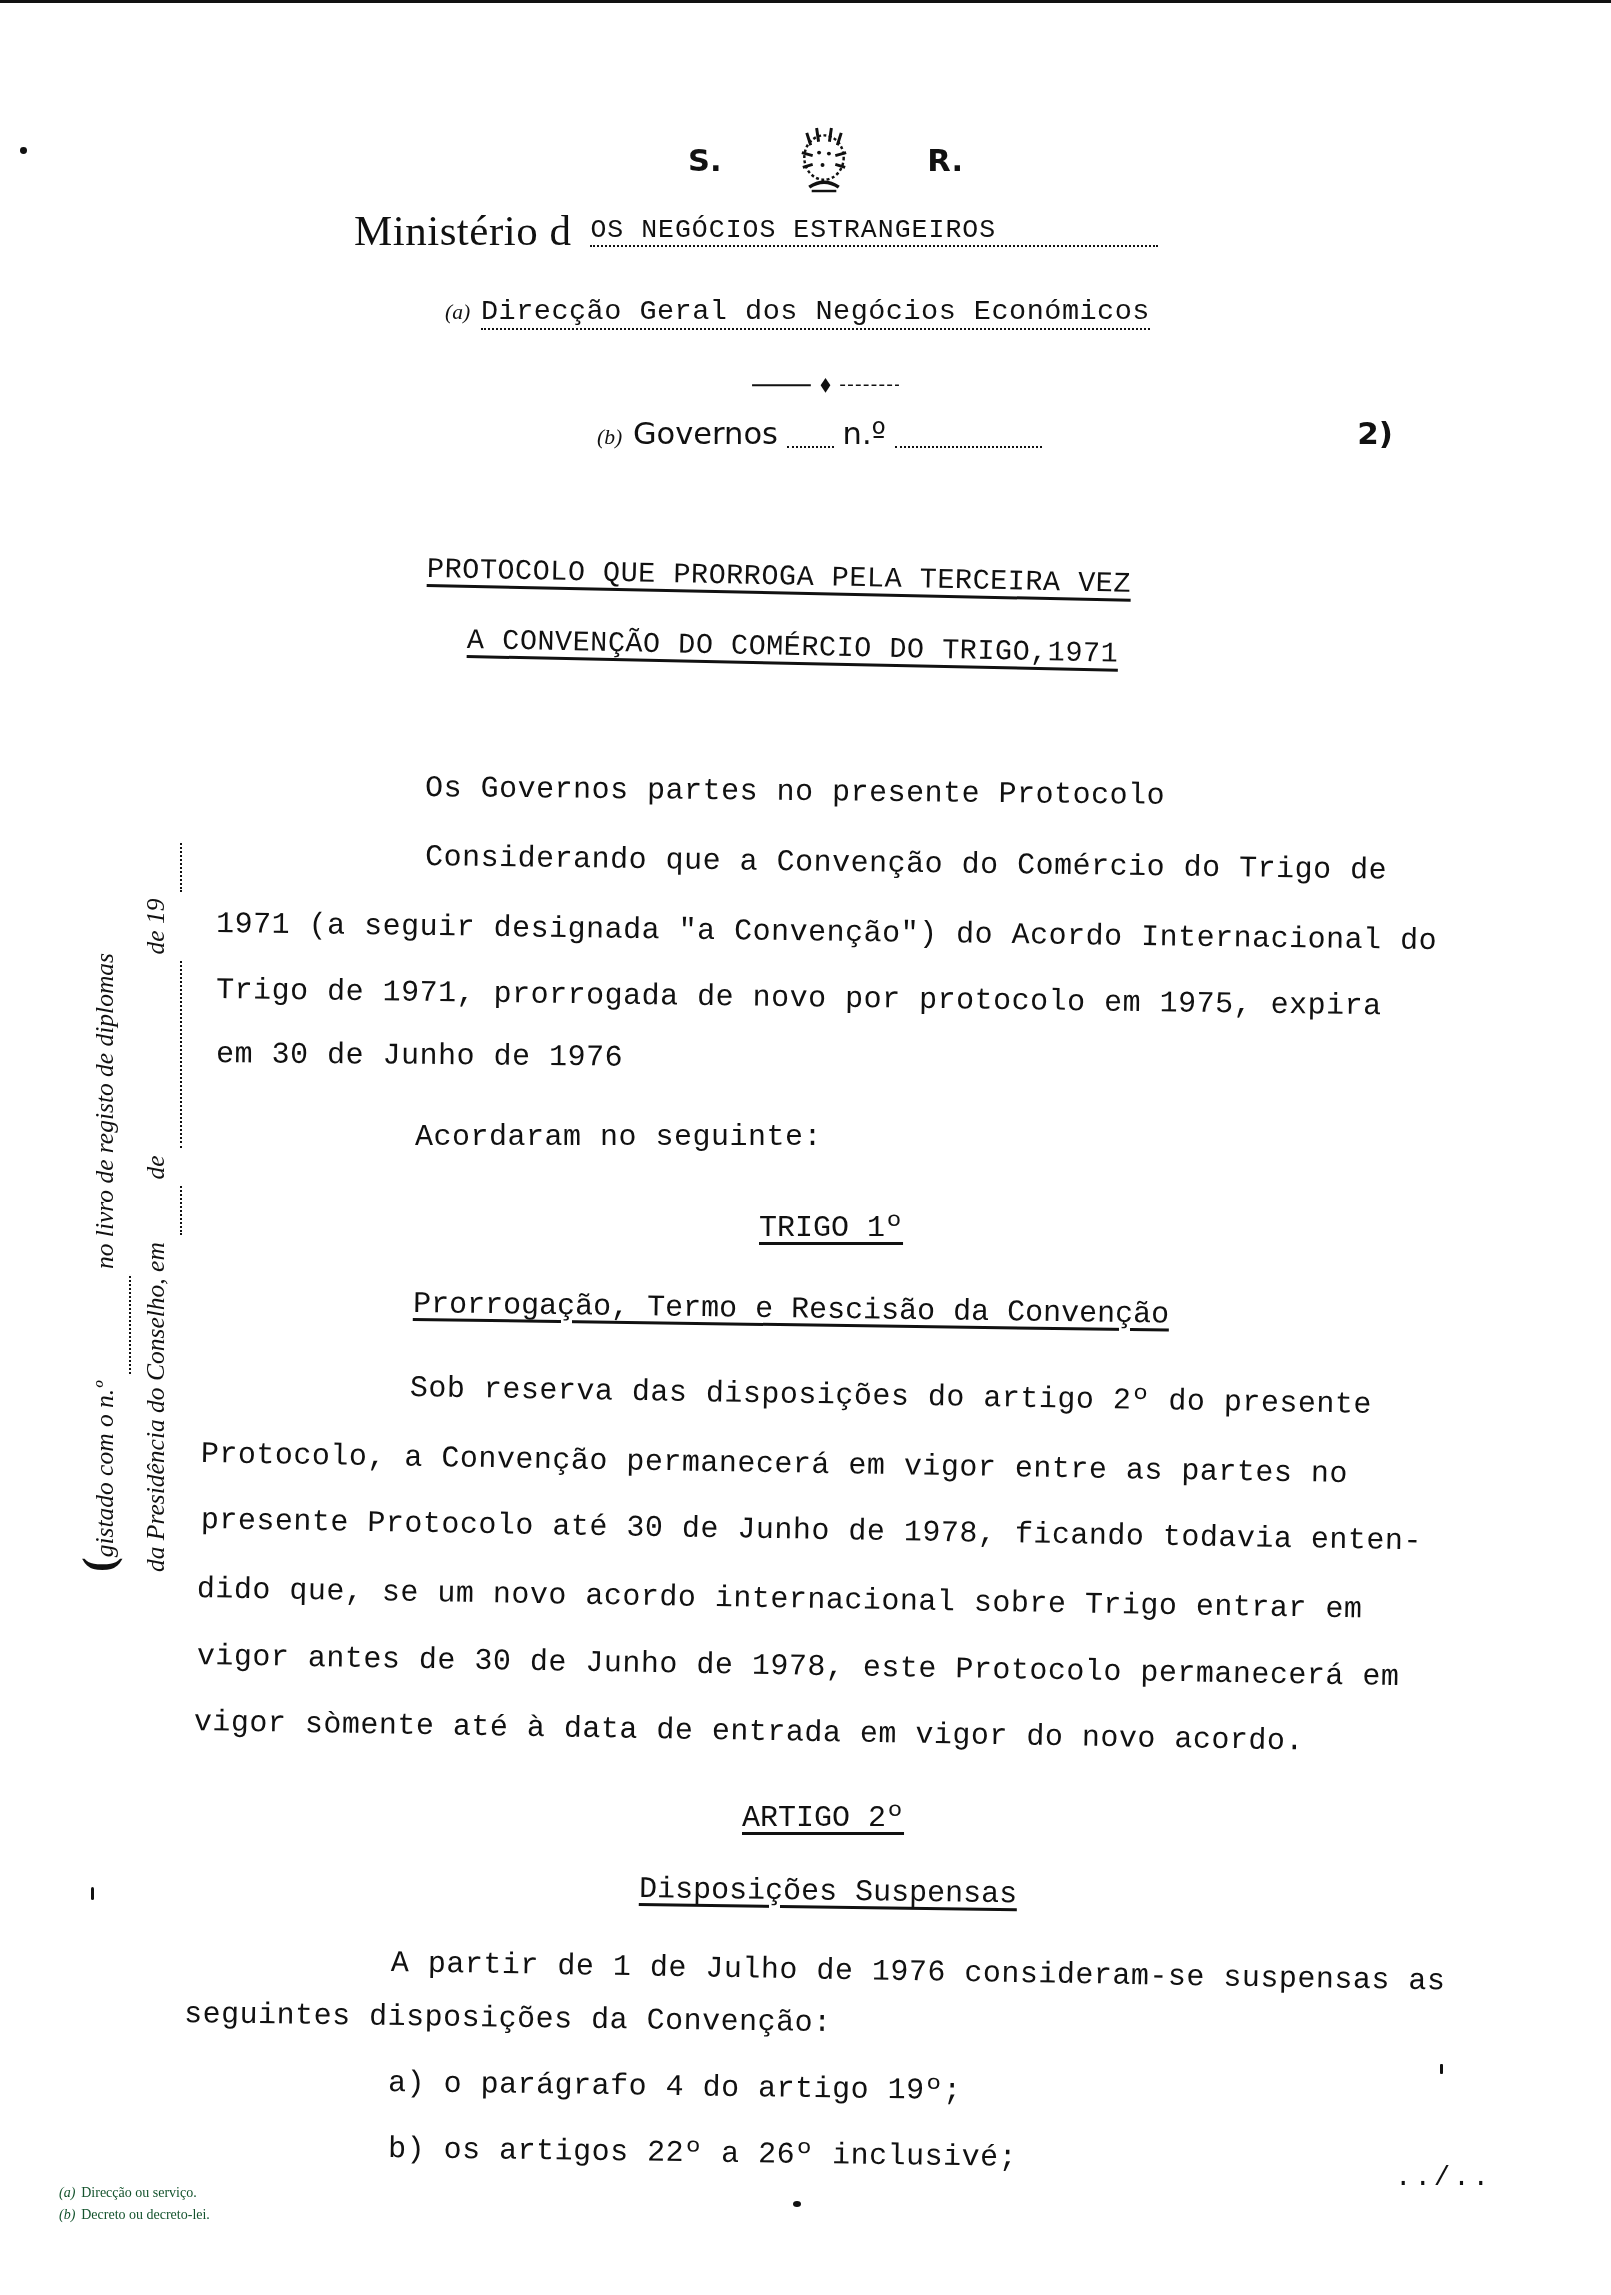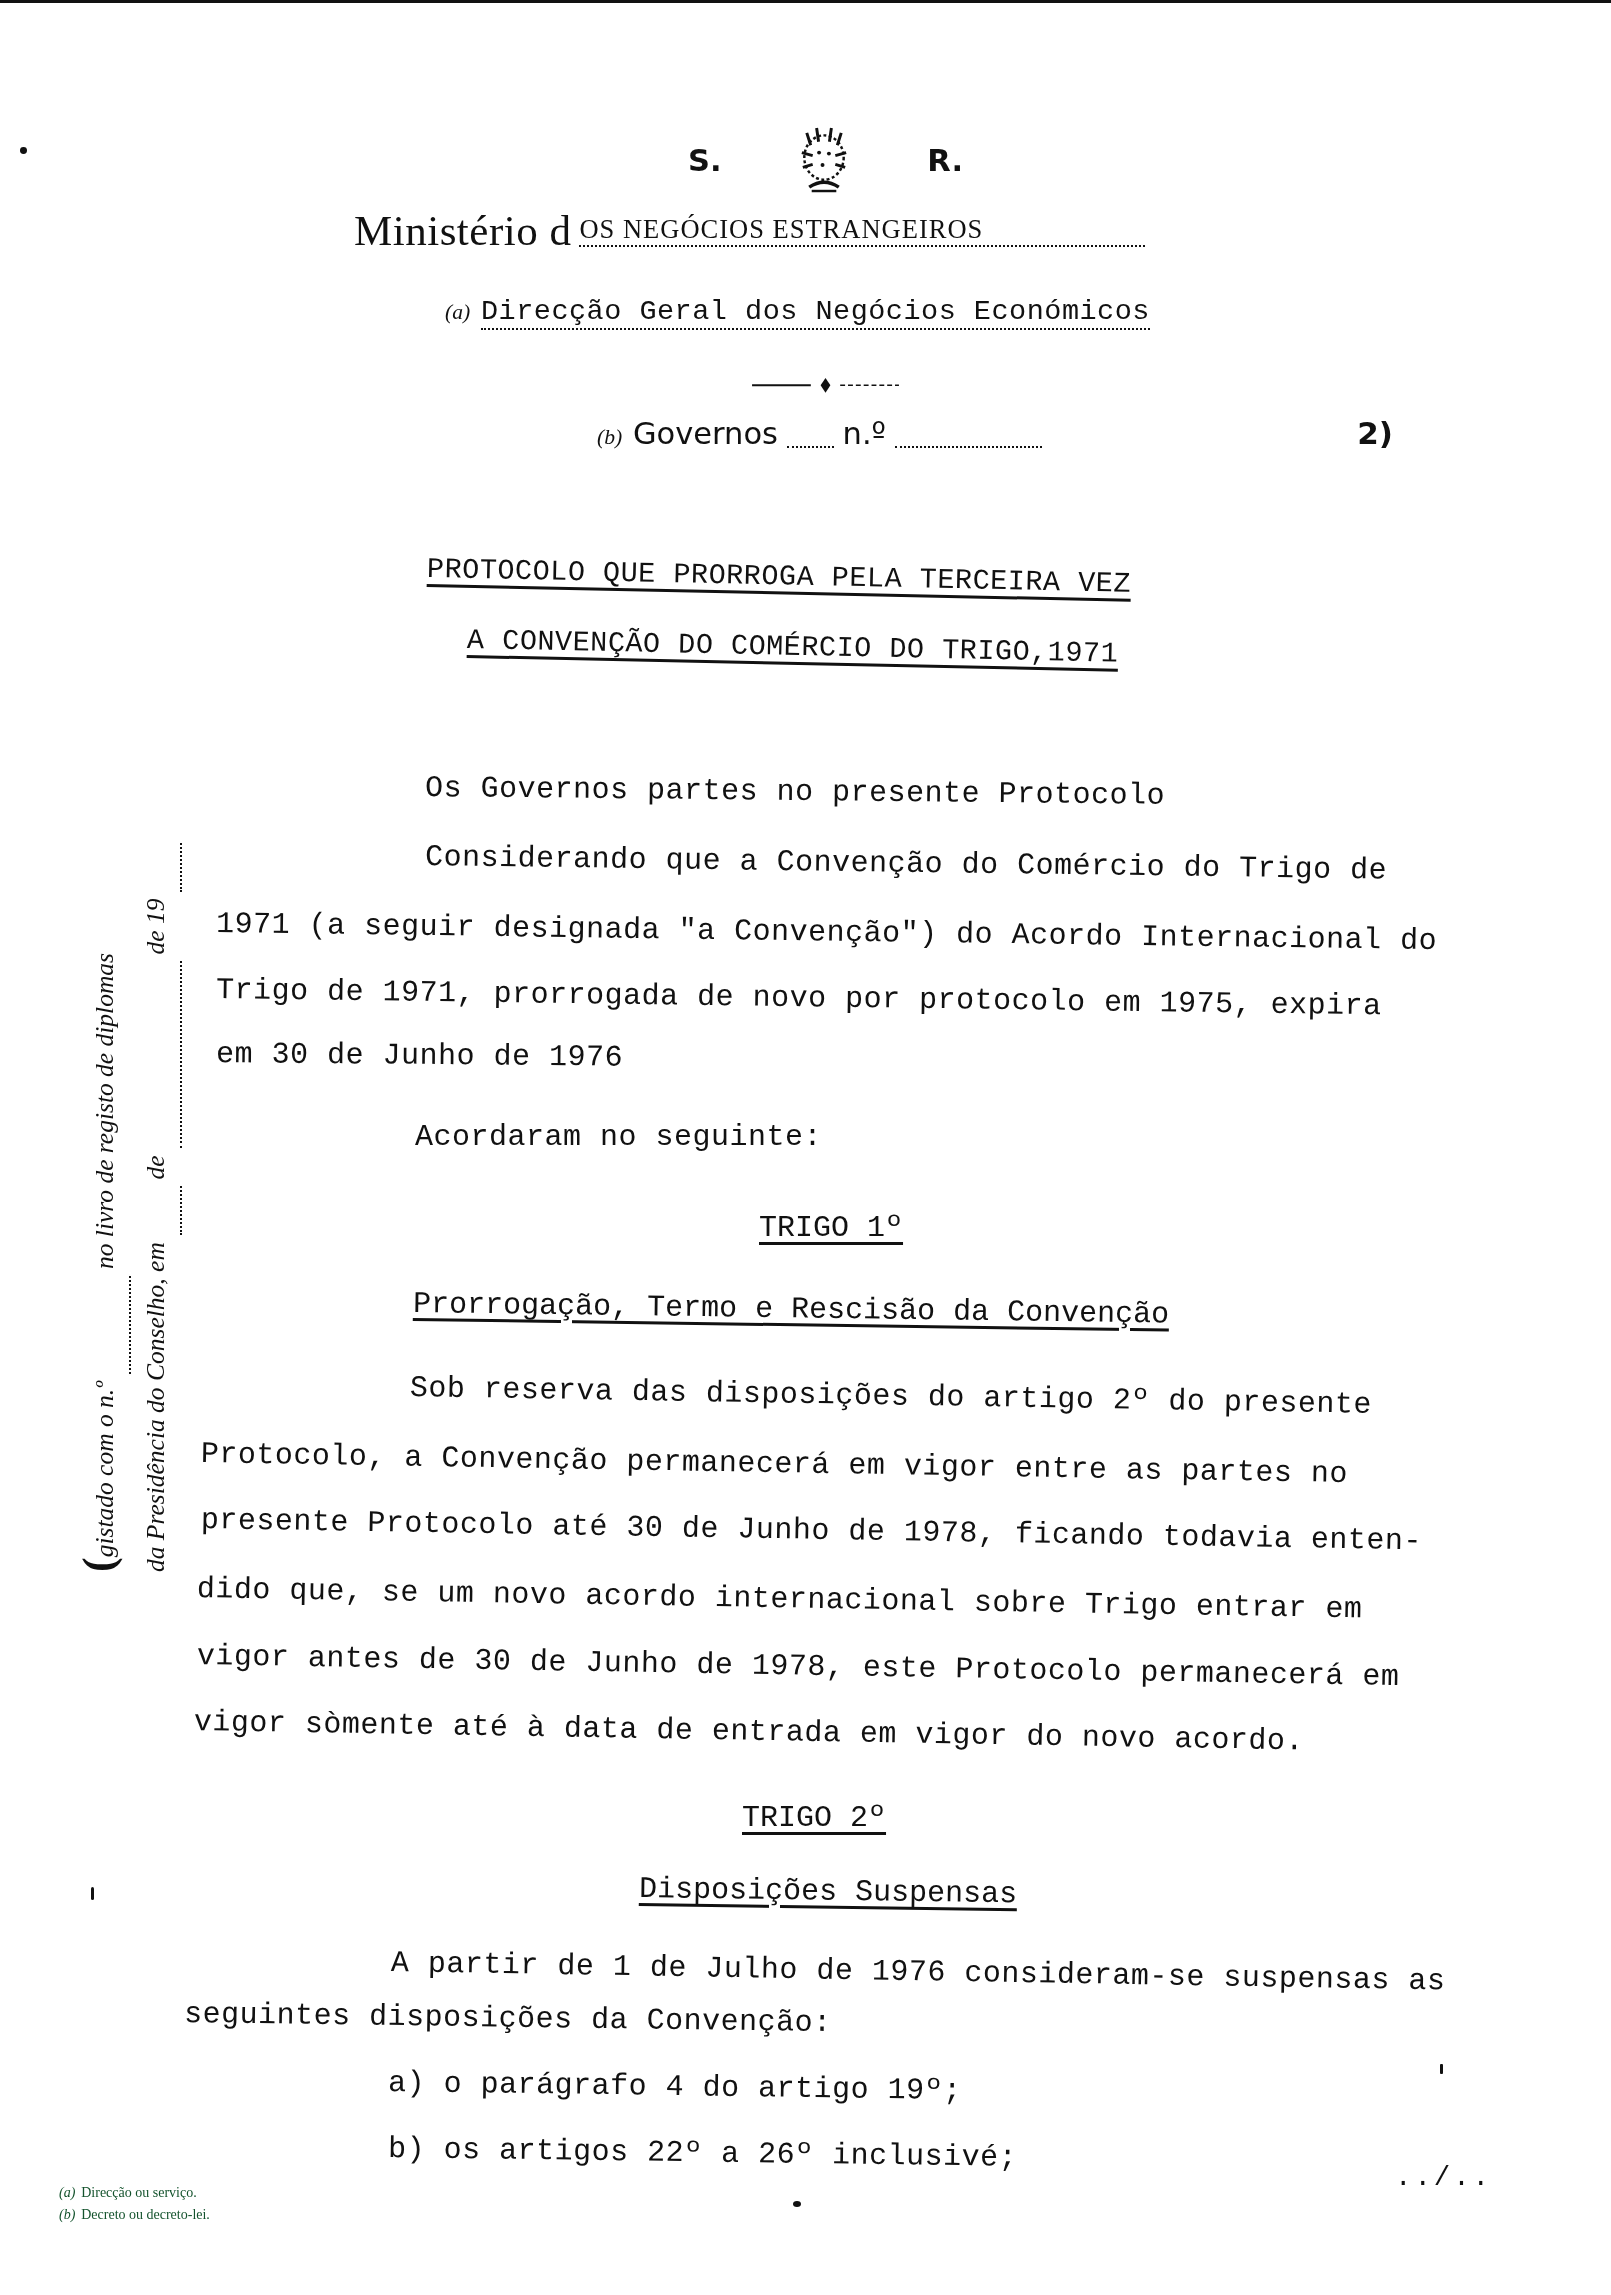--- a/index.html
+++ b/index.html
@@ -40,26 +40,26 @@
       top: 206px; left: 354px;
       display: flex; align-items: center;
       white-space: nowrap;
     }
     .ministry-prefix {
       font-family: "Liberation Serif", "DejaVu Serif", serif;
       font-size: 43px;
       letter-spacing: 0.5px;
     }
     .ministry-fill {
-      font-family: Liberation Serif, serif;
+      font-family: Liberation Mono, monospace;
       font-size: 26.5px;
       letter-spacing: 1px;
       border-bottom: 2.5px dotted #111;
       padding-right: 162px;
-      margin-left: 8px;
+      margin-left: 19px;
     }
     .direction-line {
       top: 295px; left: 445px;
       display: flex; align-items: baseline;
       white-space: nowrap;
     }
     .footnote-marker {
       font-family: "Liberation Serif", serif;
       font-size: 21.6px;
       font-style: italic;
@@ -234,21 +234,21 @@
 
 <div class="abs heading-u" style="top:1211px; left:759px;">TRIGO 1º</div>
 <div class="abs heading-u" style="top:1287px; left:413px; transform:rotate(0.8deg);">Prorrogação, Termo e Rescisão da Convenção</div>
 <div class="abs body-line" style="top:1371px; left:410px; transform:rotate(1.0deg);">Sob reserva das disposições do artigo 2º do presente</div>
 <div class="abs body-line" style="top:1437px; left:201px; transform:rotate(1.0deg);">Protocolo, a Convenção permanecerá em vigor entre as partes no</div>
 <div class="abs body-line" style="top:1503px; left:201px; transform:rotate(1.0deg);">presente Protocolo até 30 de Junho de 1978, ficando todavia enten-</div>
 <div class="abs body-line" style="top:1572px; left:197px; transform:rotate(1.0deg);">dido que, se um novo acordo internacional sobre Trigo entrar em</div>
 <div class="abs body-line" style="top:1639px; left:197px; transform:rotate(1.0deg);">vigor antes de 30 de Junho de 1978, este Protocolo permanecerá em</div>
 <div class="abs body-line" style="top:1705px; left:194px; transform:rotate(1.0deg);">vigor sòmente até à data de entrada em vigor do novo acordo.</div>
 
-<div class="abs heading-u" style="top:1801px; left:742px;">TRIGO 2º</div>
+<div class="abs heading-u" style="top:1801px; left:742px;">ARTIGO 2º</div>
 <div class="abs heading-u" style="top:1872px; left:639px; transform:rotate(0.8deg);">Disposições Suspensas</div>
 <div class="abs body-line" style="top:1946px; left:391px; transform:rotate(1.0deg);">A partir de 1 de Julho de 1976 consideram-se suspensas as</div>
 <div class="abs body-line" style="top:1997px; left:184px; transform:rotate(0.8deg);">seguintes disposições da Convenção:</div>
 <div class="abs body-line" style="top:2066px; left:388px; transform:rotate(0.8deg);">a) o parágrafo 4 do artigo 19º;</div>
 <div class="abs body-line" style="top:2132px; left:388px; transform:rotate(0.8deg);">b) os artigos 22º a 26º inclusivé;</div>
 
 <div class="margin-stamp">
   <div class="stamp-row">
     <span class="stamp-bracket">(</span>
     <span>gistado com o n.º</span>

